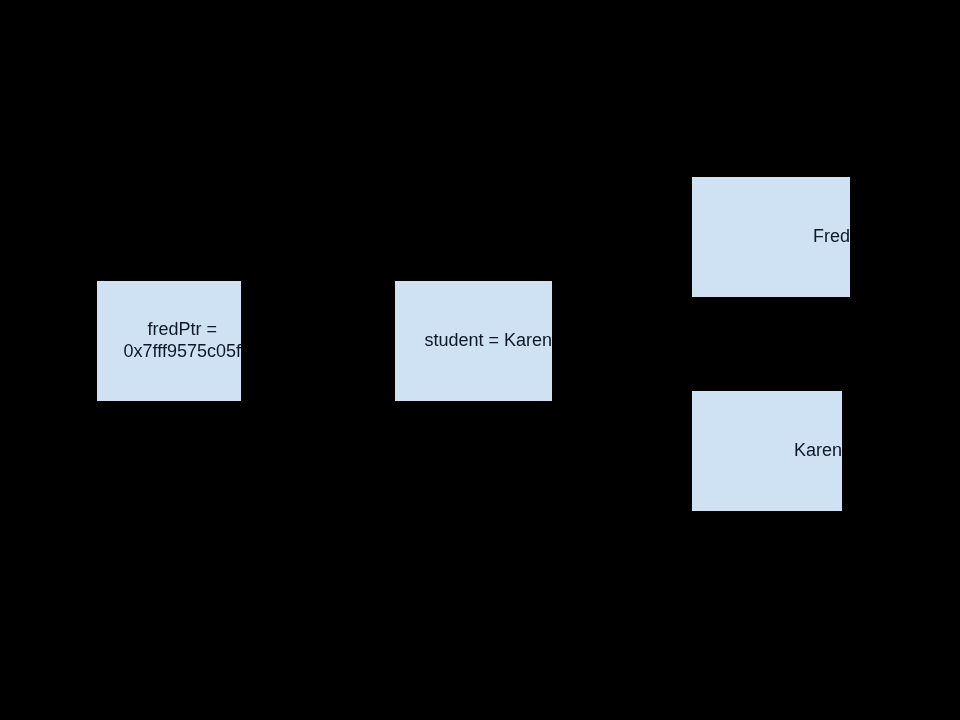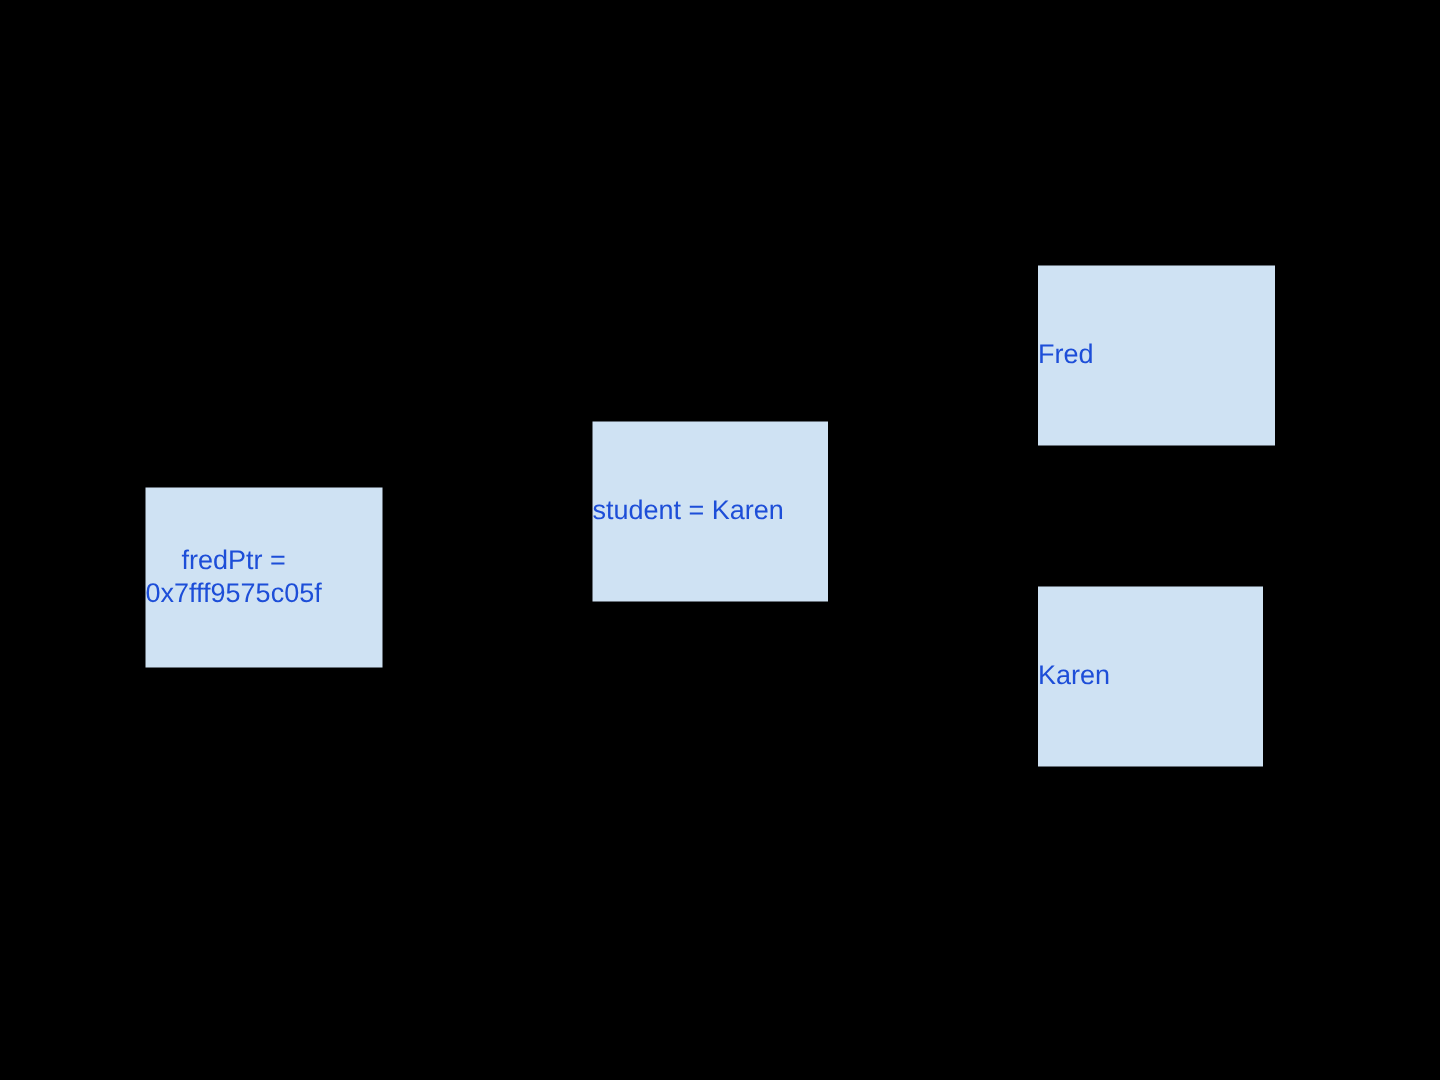--- a/index.html
+++ b/index.html
@@ -11,31 +11,31 @@
     position: relative;
     width: 960px;
     height: 720px;
     background: #000000;
     overflow: hidden;
     font-family: "Liberation Sans", sans-serif;
   }
   .node {
     position: absolute;
     background: #cfe2f3;
-    color: #1d4ed8;
+    color: #0f172a;
     display: flex;
     align-items: center;
-    justify-content: flex-start;
+    justify-content: flex-end;
     text-align: center;
     font-size: 18px;
     line-height: 1.2;
     white-space: pre-line;
   }
   
-  .node-fredptr { left: 97px;  top: 281px; width: 158px; height: 120px; margin-top: 44px; }
+  .node-fredptr { left: 97px;  top: 281px; width: 144px; height: 120px; }
   .node-student { left: 395px; top: 281px; width: 157px; height: 120px; }
   .node-fred    { left: 692px; top: 177px; width: 158px; height: 120px; }
   .node-karen   { left: 692px; top: 391px; width: 150px; height: 120px; }
 </style>
 </head>
 <body>
 
 <div class="stage">
 
   <div class="node node-fredptr">

